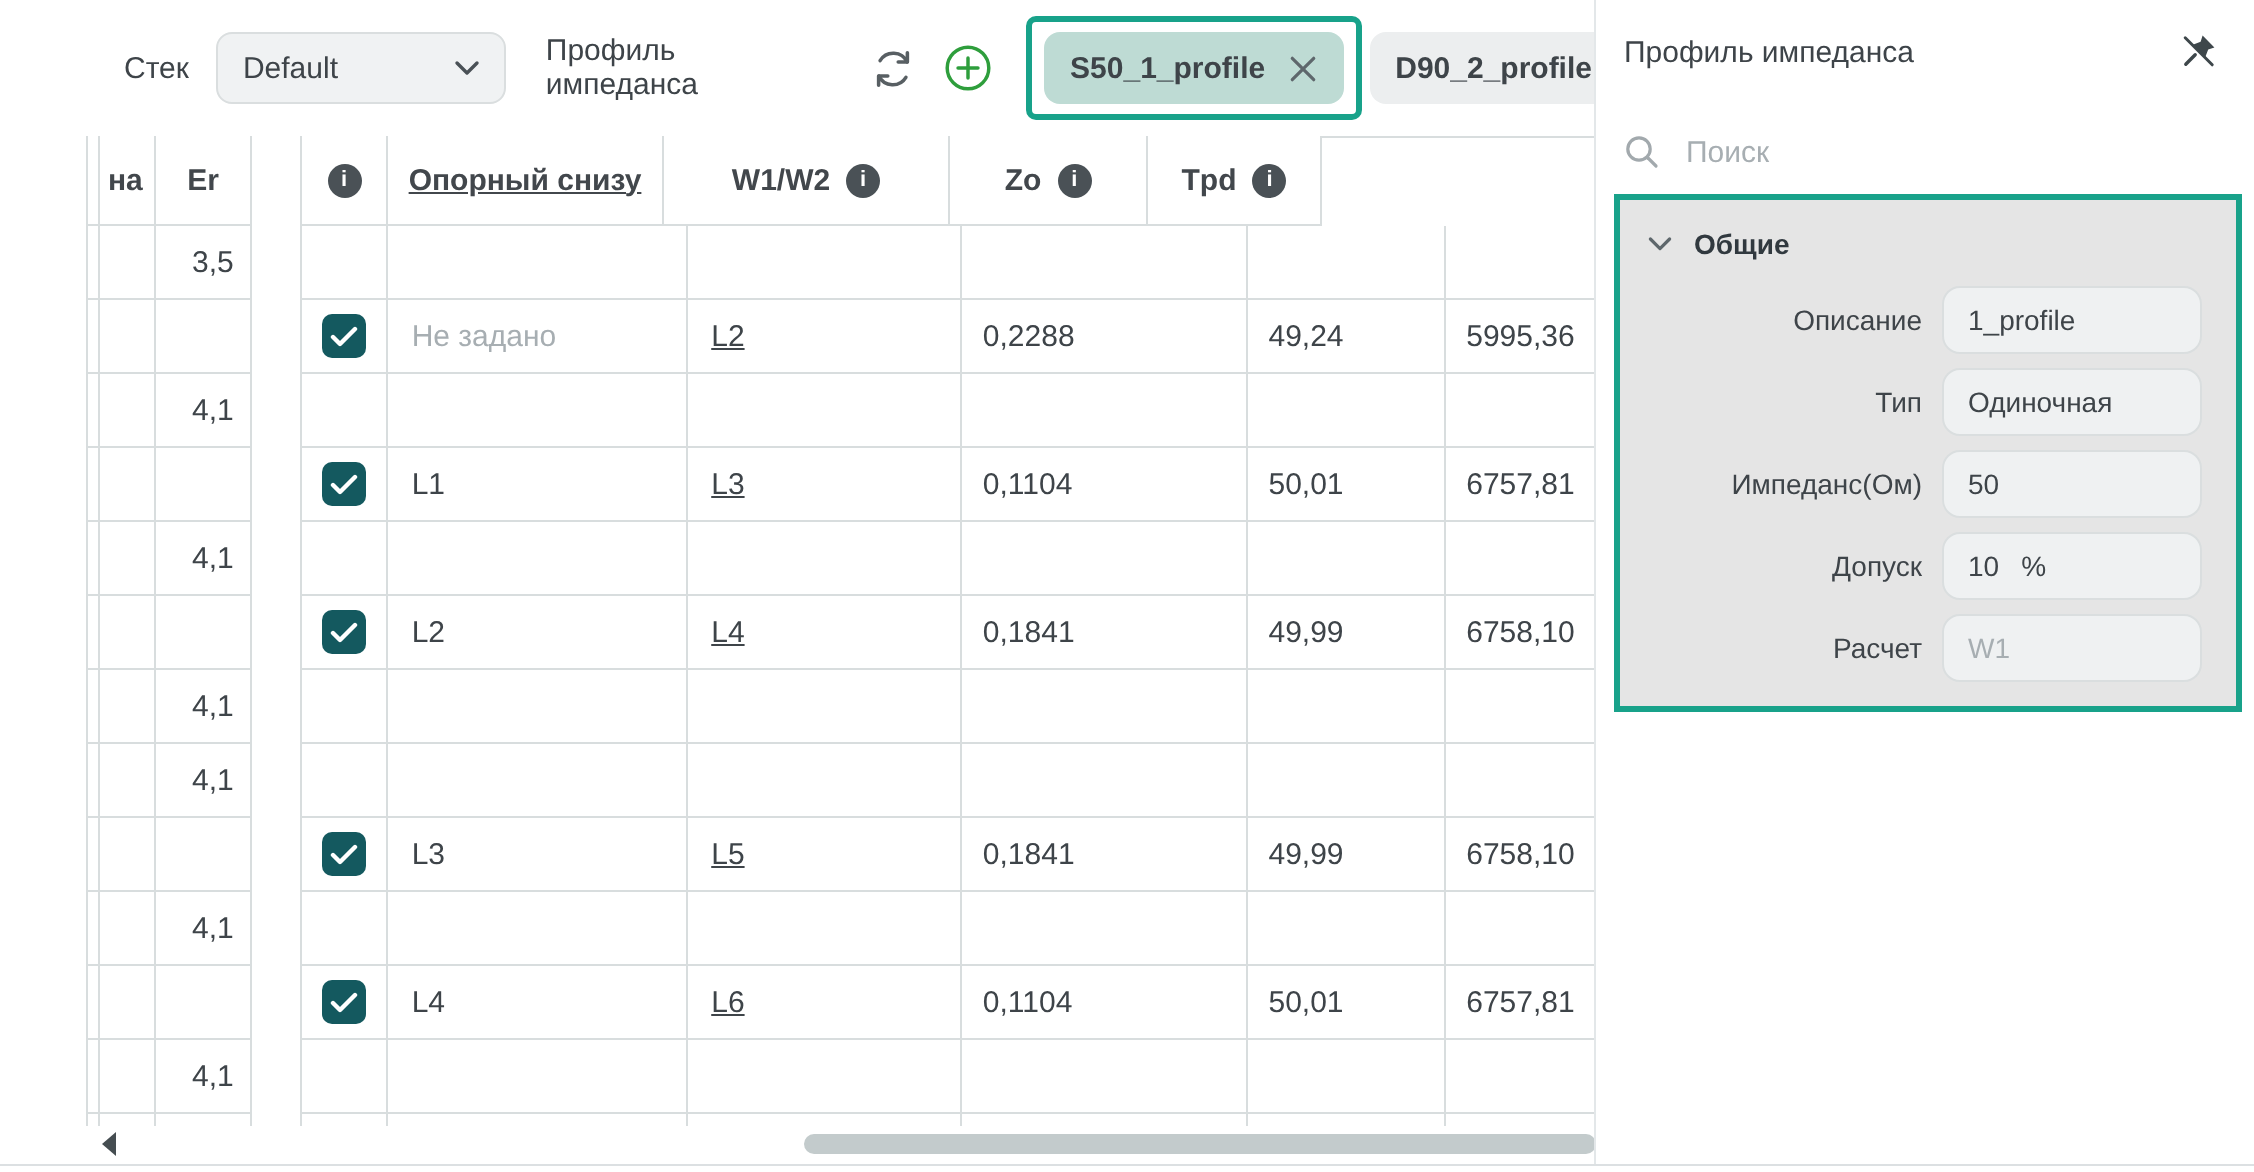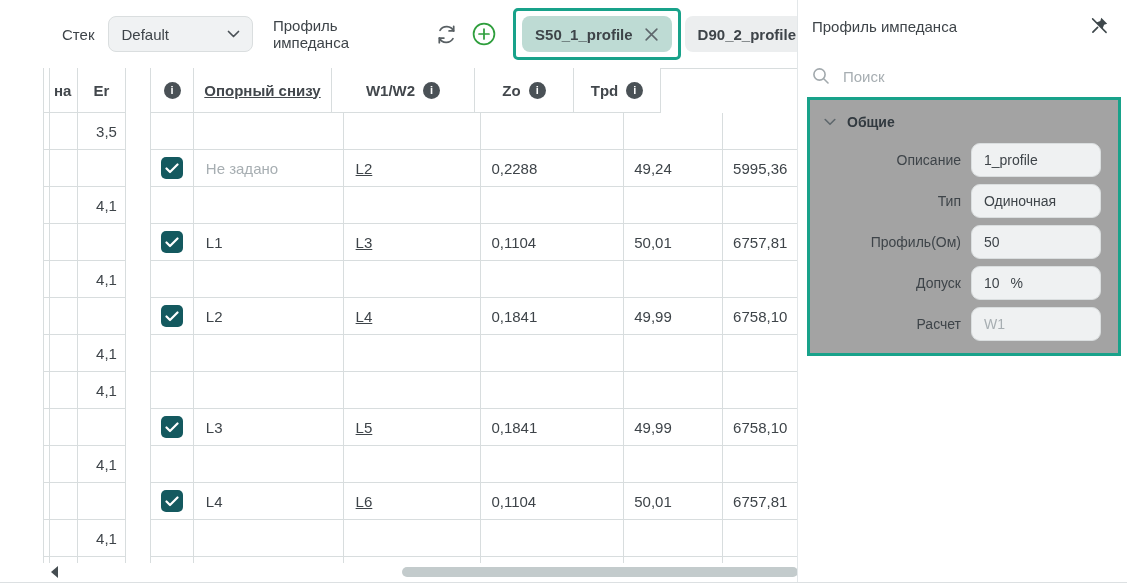--- a/index.html
+++ b/index.html
@@ -71,21 +71,21 @@
   .hthumb{position:absolute;left:359px;top:4px;width:396px;height:10px;border-radius:5px;background:var(--thumb);}
   .tri.left{left:8px;top:3px;border-top:6px solid transparent;border-bottom:6px solid transparent;border-right:7px solid #454D51;}
   .tri.right{left:759px;top:3px;border-top:6px solid transparent;border-bottom:6px solid transparent;border-left:7px solid #454D51;}
 
   
   .panel{position:absolute;left:797px;top:0;width:330px;height:583px;background:#fff;border-left:1px solid #E3E7E9;}
   .panel-title{position:absolute;left:14px;top:18px;font-size:15px;}
   .pin-btn{position:absolute;right:17px;top:15px;}
   .search{position:absolute;left:14px;top:64px;display:flex;align-items:center;gap:13px;width:300px;height:24px;}
   .search .ph{color:var(--muted);font-size:15px;}
-  .gbox{position:absolute;left:9px;top:97px;width:314px;height:259px;border:3px solid var(--accent);background:#a3a3a3;}
+  .gbox{position:absolute;left:9px;top:97px;width:314px;height:259px;border:3px solid var(--accent);background:#e5e5e5;}
   .ghead{display:flex;align-items:center;gap:11px;margin:14px 0 13px 14px;font-weight:bold;font-size:14px;color:#31393F;}
   .frow{display:flex;align-items:center;justify-content:flex-end;gap:10px;height:34px;margin:0 17px 7px 0;}
   .flabel{font-size:14px;}
   .finput{width:130px;height:34px;background:var(--input-bg);border:1px solid var(--input-border);border-radius:9px;display:flex;align-items:center;padding:0 12px;font-size:14px;}
   .suffix{margin-left:11px;}
 </style>
 </head>
 <body>
 
 <div class="app">
@@ -398,21 +398,21 @@
               <span>1_profile</span>
             </div>
           </div>
           <div class="frow">
             <div class="flabel">Тип</div>
             <div class="finput">
               <span>Одиночная</span>
             </div>
           </div>
           <div class="frow">
-            <div class="flabel">Профиль(Ом)</div>
+            <div class="flabel">Импеданс(Ом)</div>
             <div class="finput">
               <span>50</span>
             </div>
           </div>
           <div class="frow">
             <div class="flabel">Допуск</div>
             <div class="finput">
               <span>10</span>
               <span class="suffix">%</span>
             </div>

